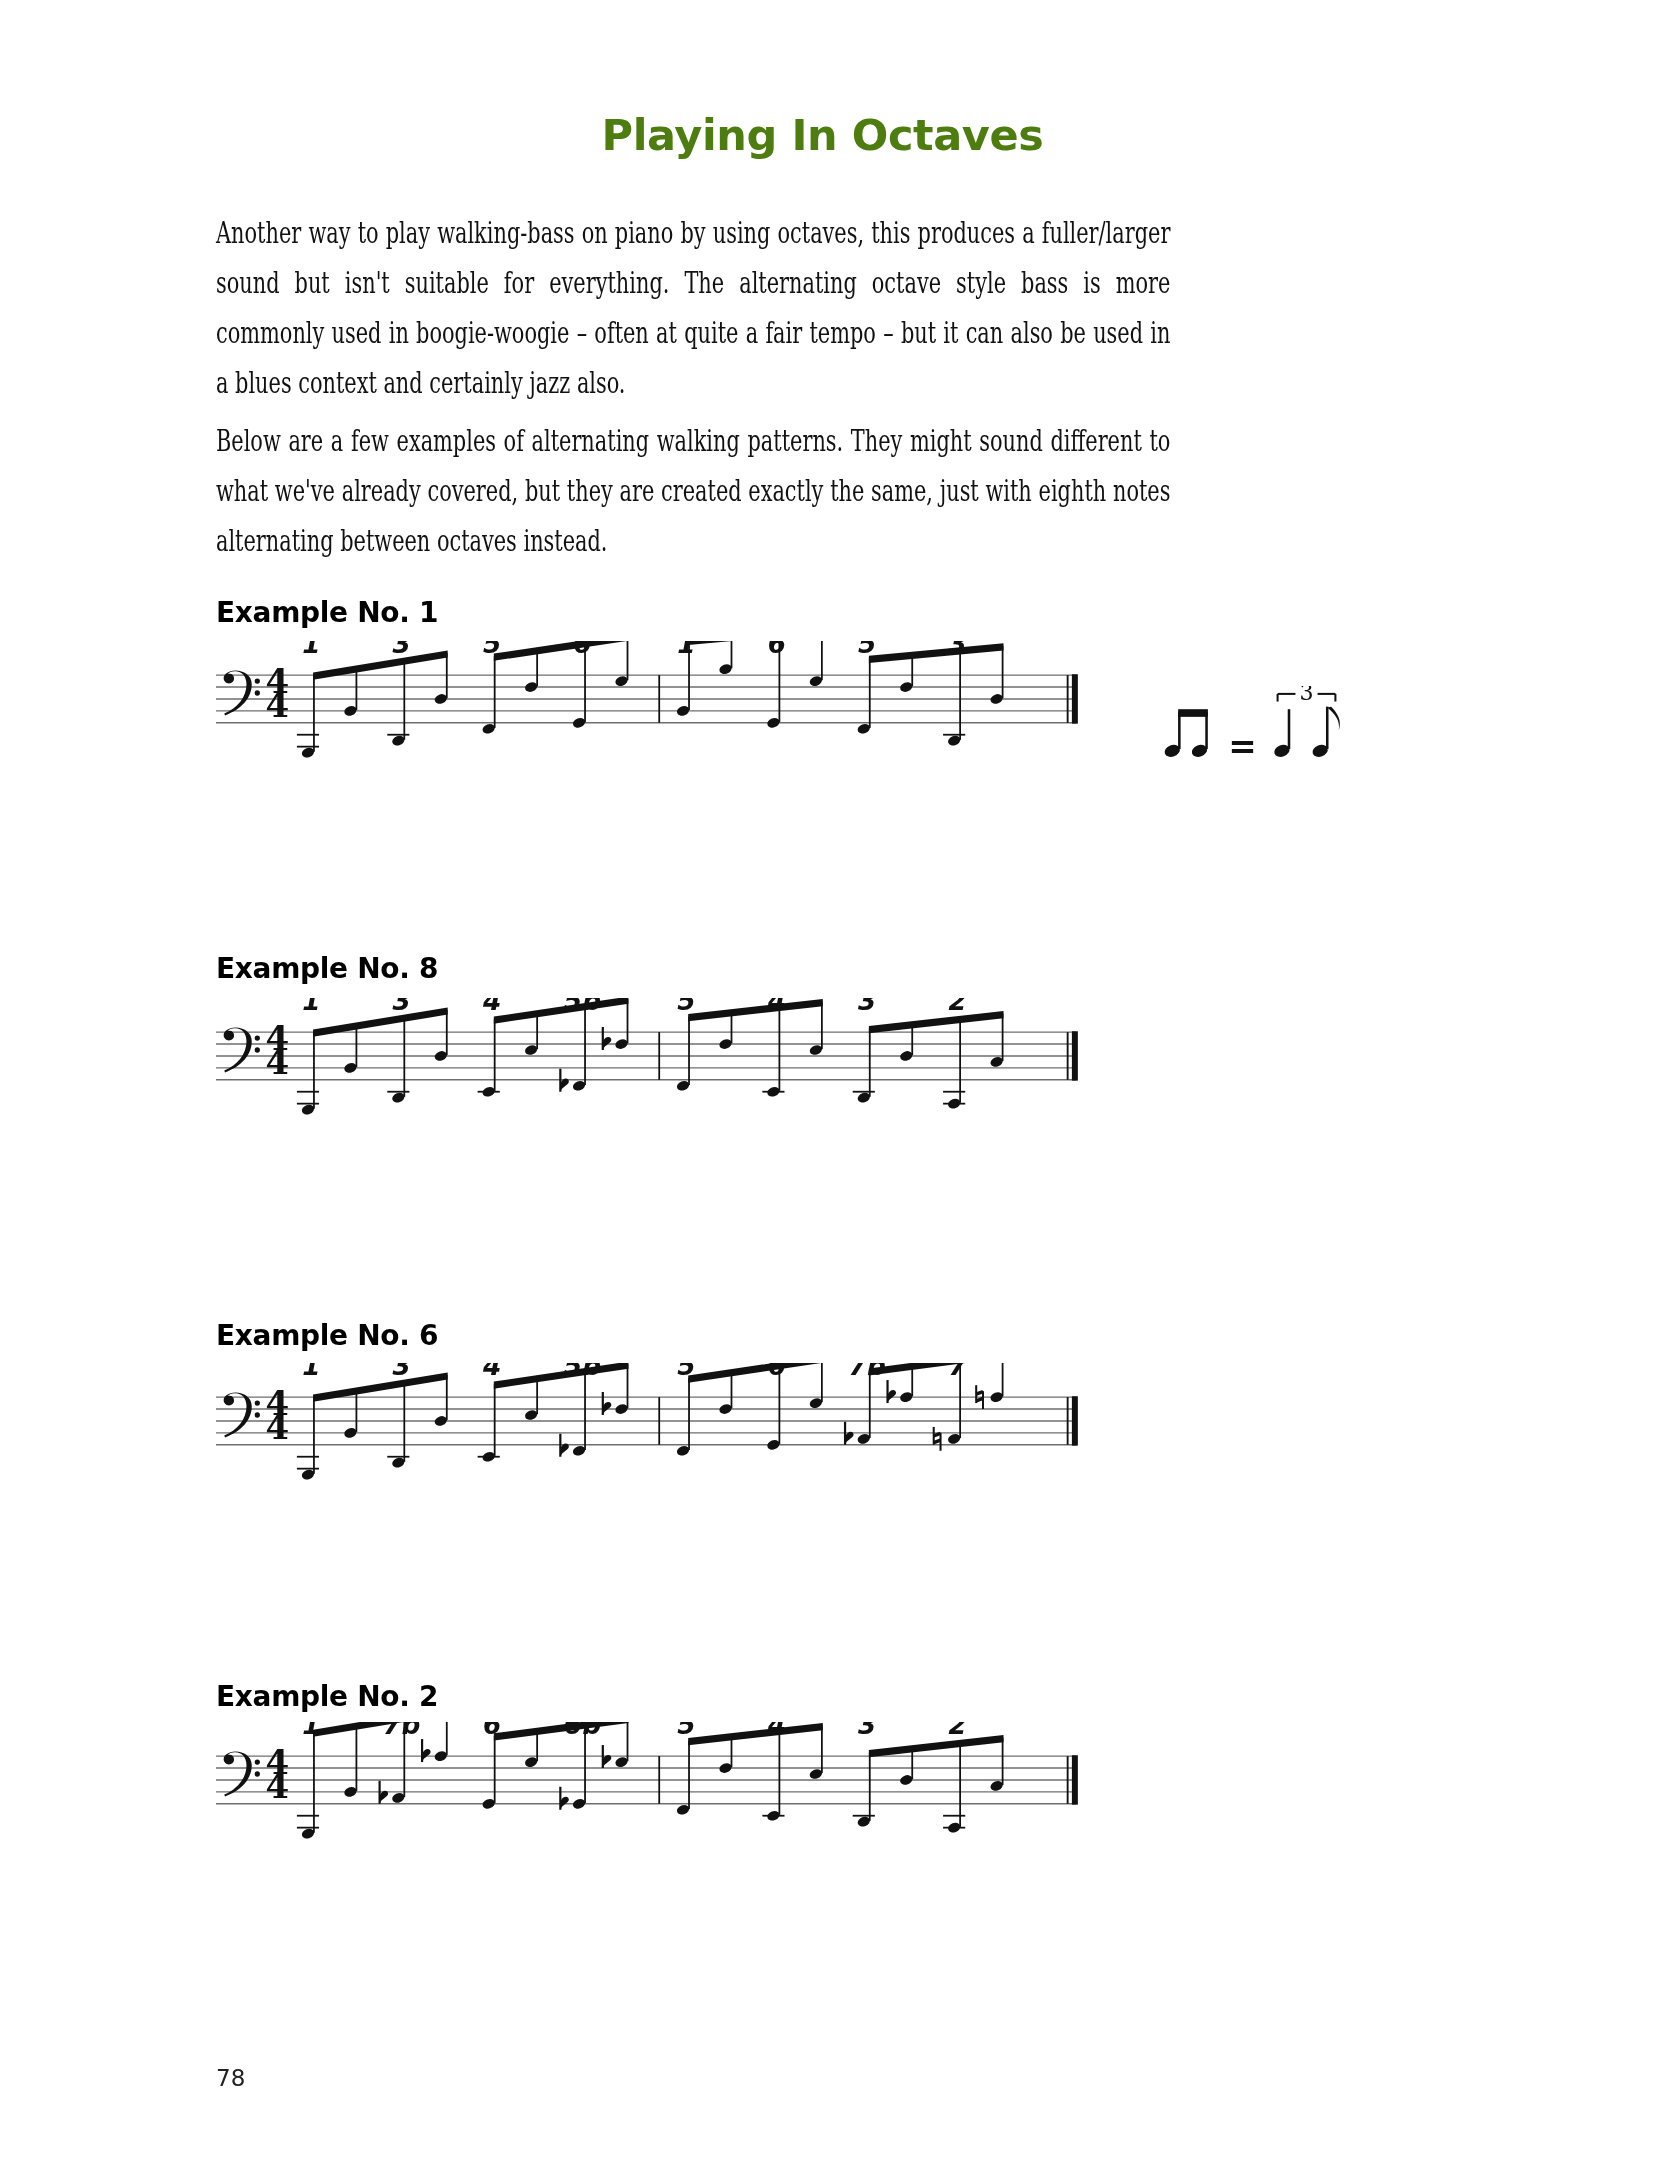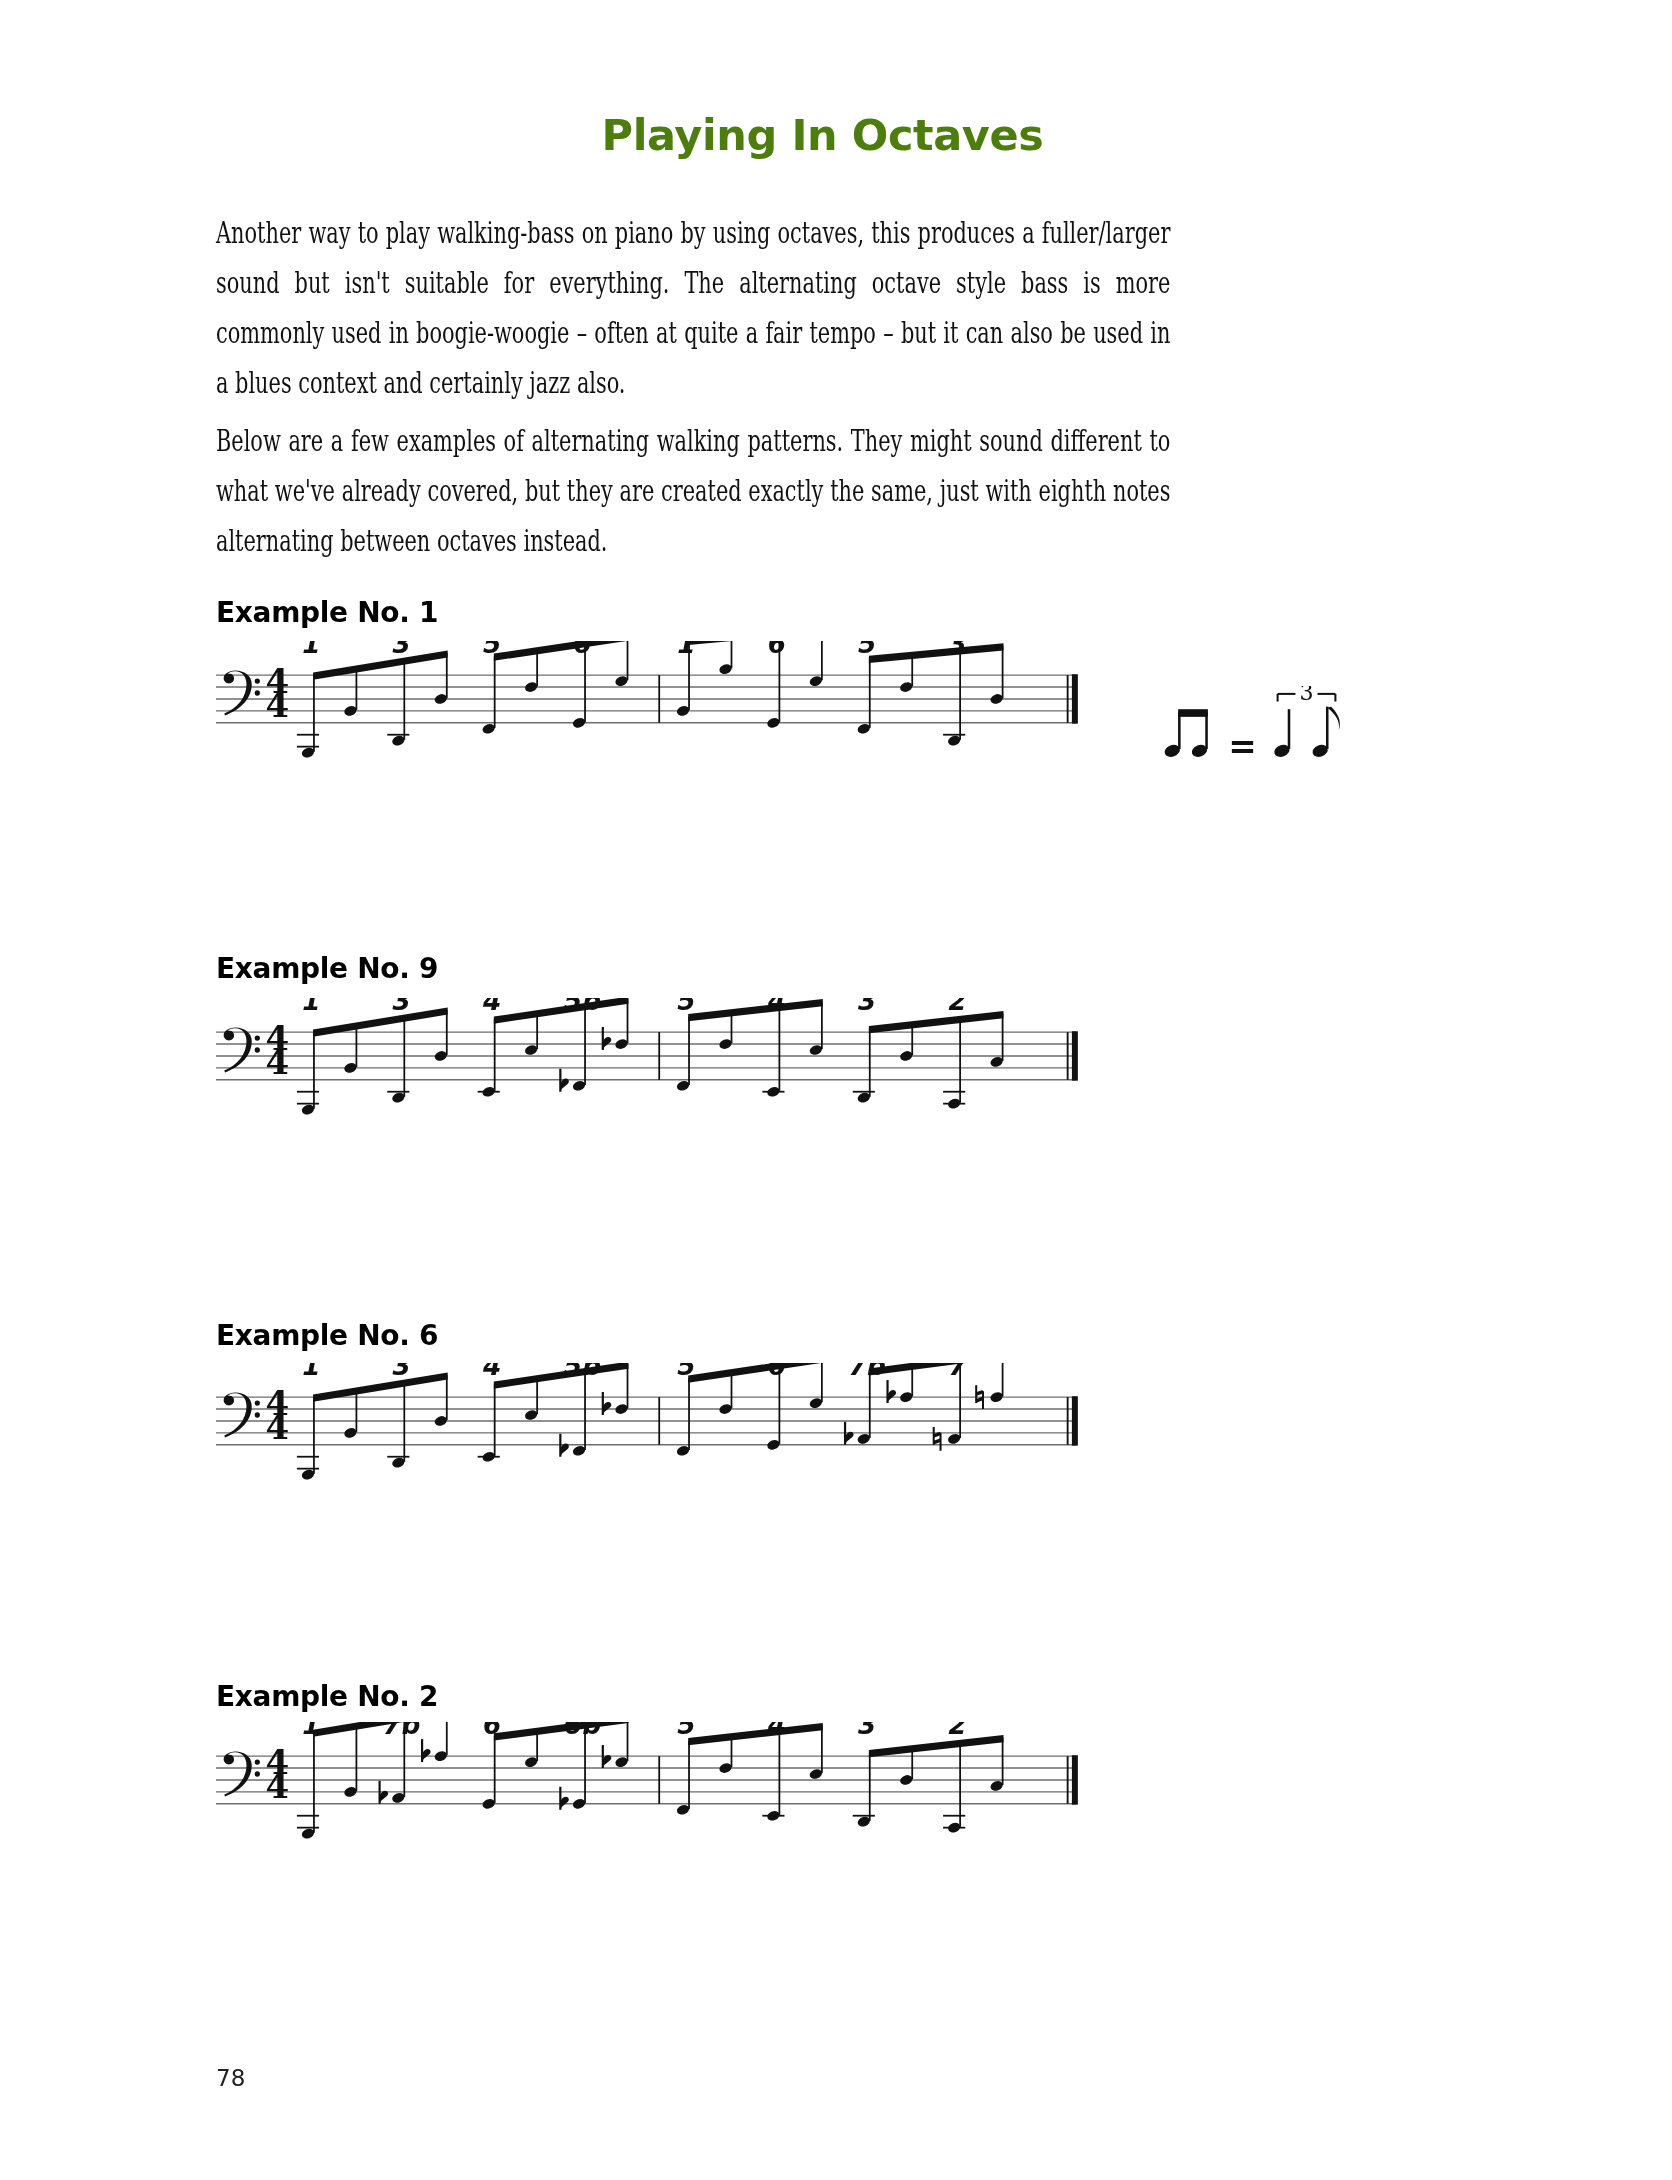--- a/index.html
+++ b/index.html
@@ -89,21 +89,21 @@
 
 <div class="page">
   <div class="content">
 
     <h1 class="page-title">Playing In Octaves</h1>
 
     <p class="para para1"><span class="para-inner">Another way to play walking-bass on piano by using octaves, this produces a fuller/larger sound but isn't suitable for everything. The alternating octave style bass is more commonly used in boogie-woogie – often at quite a fair tempo – but it can also be used in a blues context and certainly jazz also.</span></p>
     <p class="para para2"><span class="para-inner">Below are a few examples of alternating walking patterns. They might sound different to what we've already covered, but they are created exactly the same, just with eighth notes alternating between octaves instead.</span></p>
 
     <h2 class="example-heading" id="h0" style="top:596px">Example No. 1</h2>
-    <h2 class="example-heading" id="h1" style="top:952px">Example No. 9</h2>
+    <h2 class="example-heading" id="h1" style="top:952px">Example No. 8</h2>
     <h2 class="example-heading" id="h2" style="top:1319px">Example No. 6</h2>
     <h2 class="example-heading" id="h3" style="top:1680px">Example No. 2</h2>
 
     <div class="score" id="score0" style="top:641px">
         <svg width="884" height="213" viewBox="0 0 1038 250">
           <g>
             <line x1="0" y1="40" x2="1010" y2="40" stroke="#6e6e6e" stroke-width="1.7"></line>
             <line x1="0" y1="54" x2="1010" y2="54" stroke="#6e6e6e" stroke-width="1.7"></line>
             <line x1="0" y1="68" x2="1010" y2="68" stroke="#6e6e6e" stroke-width="1.7"></line>
             <line x1="0" y1="82" x2="1010" y2="82" stroke="#6e6e6e" stroke-width="1.7"></line>

